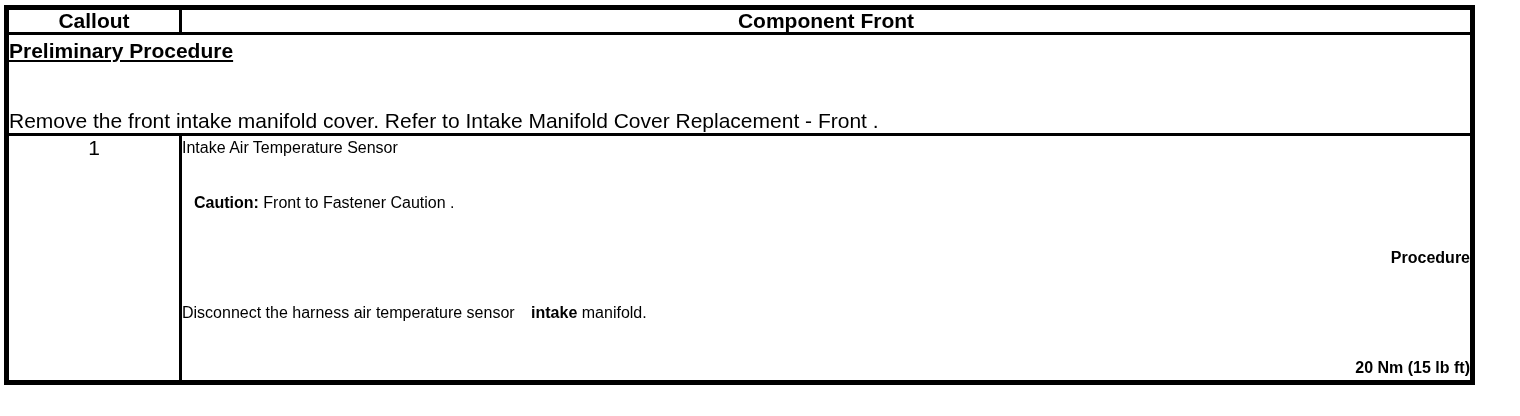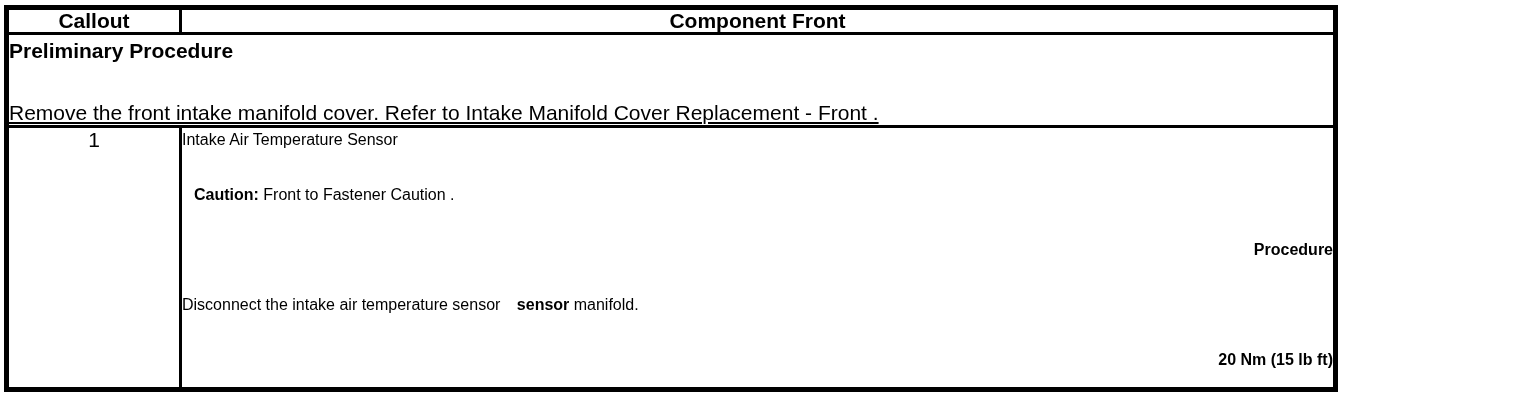--- a/index.html
+++ b/index.html
@@ -20,21 +20,21 @@
     width: 1520px;
     height: 416px;
     background: #ffffff;
     box-sizing: border-box;
   }
 
   .service-table {
     position: absolute;
     left: 4px;
     top: 5px;
-    width: 1334px;
+    width: 1471px;
     border-collapse: collapse;
     table-layout: fixed;
     background: #ffffff;
   }
 
   .service-table td,
   .service-table th {
     border: 3px solid #000000;
     padding: 0;
     vertical-align: top;
@@ -62,31 +62,31 @@
 
   
   .prelim-cell {
     padding: 8px 0 10px 8px;
     border-bottom: 3px solid #000000;
   }
   .prelim-title {
     font-weight: bold;
     font-size: 21px;
     line-height: 24px;
-    margin: 0 0 8px 0;
+    margin: 0 0 16px 0;
     padding: 4px 0 0 0;
+    text-decoration: underline;
   }
   .prelim-body {
     font-weight: normal;
     font-size: 21px;
     line-height: 24px;
     margin: 0;
     padding: 30px 0 0 0;
     white-space: nowrap;
-    text-decoration: underline;
   }
 
   
   .callout-cell {
     text-align: center;
     vertical-align: middle;
     font-size: 21px;
     line-height: 24px;
     font-weight: normal;
   }
@@ -96,21 +96,21 @@
     padding: 10px 0 0 10px;
   }
   .para {
     font-size: 16px;
     line-height: 24px;
     margin: 0;
     padding: 0 0 31px 0;
     white-space: nowrap;
   }
   .para:last-child {
-    padding-bottom: 15px;
+    padding-bottom: 0;
     margin-left: 44px;
   }
   .para.bold,
   .para .bold {
     font-weight: bold;
     text-align: right;
   }
   .para.regular {
     font-weight: normal;
   }
@@ -149,21 +149,21 @@
       <tr>
         <td class="callout-cell">1</td>
         <td class="component-cell">
 
           <p class="para regular">Intake Air Temperature Sensor</p>
 
           <p class="para regular"><span class="inline-bold">Caution:</span><span> Front to Fastener Caution .</span></p>
 
           <p class="para bold">Procedure</p>
 
-          <p class="para regular"><span>Disconnect the intake air temperature sensor </span><span class="inline-bold">sensor</span><span> manifold.</span></p>
+          <p class="para regular"><span>Disconnect the harness air temperature sensor </span><span class="inline-bold">intake</span><span> manifold.</span></p>
 
           <p class="para bold">20 Nm (15 lb ft)</p>
 
         </td>
       </tr>
 
     </tbody>
   </table>
 
 </div>

